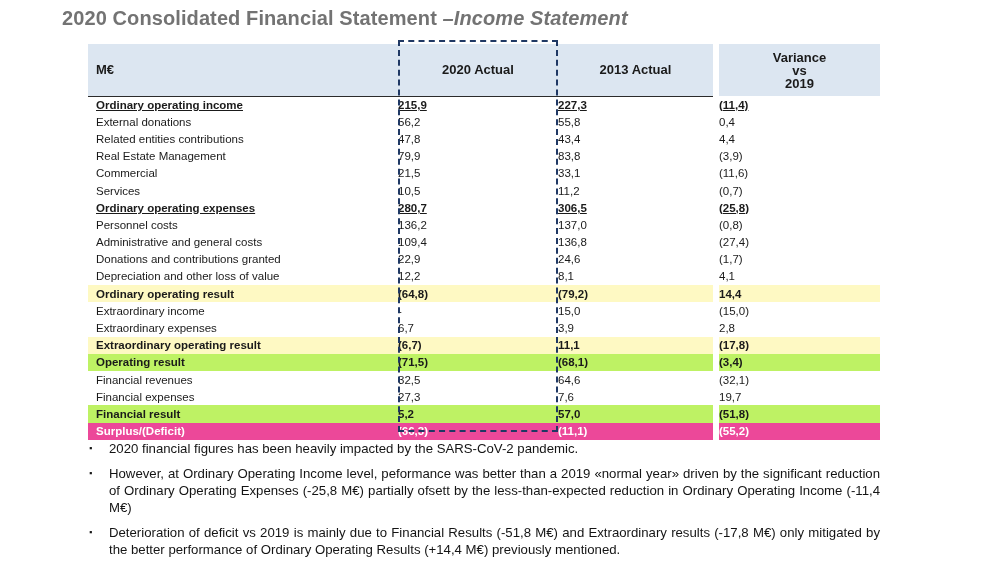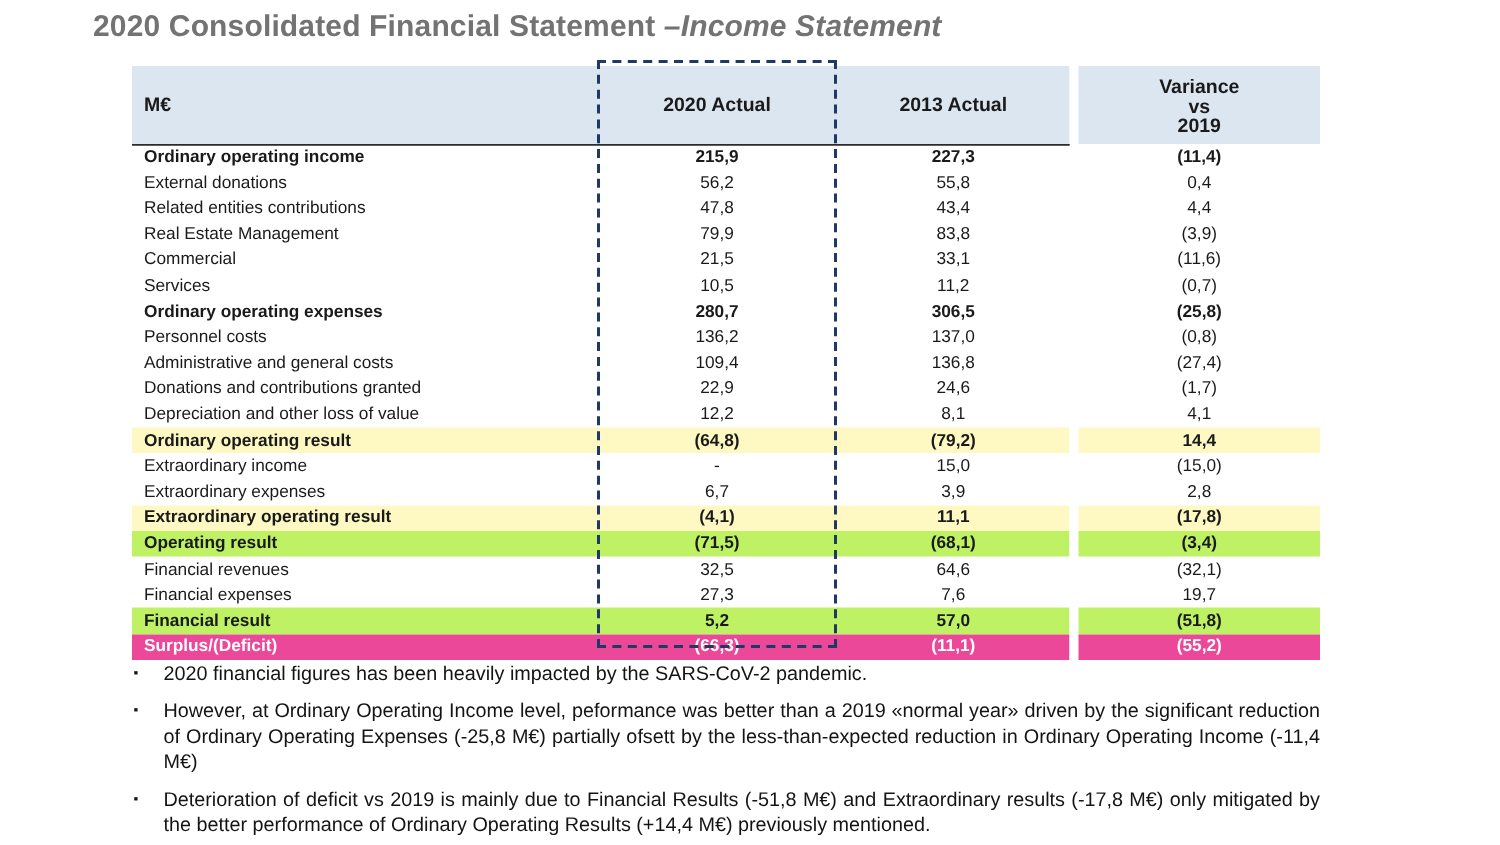--- a/index.html
+++ b/index.html
@@ -59,23 +59,23 @@
   thead th.h-var { white-space: pre-line; line-height: 13px; }
   thead th.h-gap, tbody td.spacer { background: #ffffff; }
 
   tbody td {
     height: 17.2px;
     font-size: 11.5px;
     vertical-align: middle;
     padding: 0;
   }
   tbody td.label { text-align: left; padding-left: 8px; }
-  tbody td.num { text-align: center; }
-
-  tr.bold td   { font-weight: 700; }
+  tbody td.num { text-align: left; }
+
+  tr.bold td   { font-weight: 700; text-decoration: underline; }
   tr.yellow td { background: #fef9c3; font-weight: 700; }
   tr.gray td   { background: #bef264; font-weight: 700; }
   tr.navy td   { background: #ec4899; color: #ffffff; font-weight: 700; }
   tbody td.spacer { background: #ffffff; }
 
   .dashed-box {
     position: absolute;
     left: 310px;
     top: -4px;
     width: 160px;
@@ -230,21 +230,21 @@
           </tr>
           <tr class="plain">
             <td class="label">Extraordinary expenses</td>
             <td class="num">6,7</td>
             <td class="num">3,9</td>
             <td class="spacer"></td>
             <td class="num">2,8</td>
           </tr>
           <tr class="yellow">
             <td class="label">Extraordinary operating result</td>
-            <td class="num">(4,1)</td>
+            <td class="num">(6,7)</td>
             <td class="num">11,1</td>
             <td class="spacer"></td>
             <td class="num">(17,8)</td>
           </tr>
           <tr class="gray">
             <td class="label">Operating result</td>
             <td class="num">(71,5)</td>
             <td class="num">(68,1)</td>
             <td class="spacer"></td>
             <td class="num">(3,4)</td>

